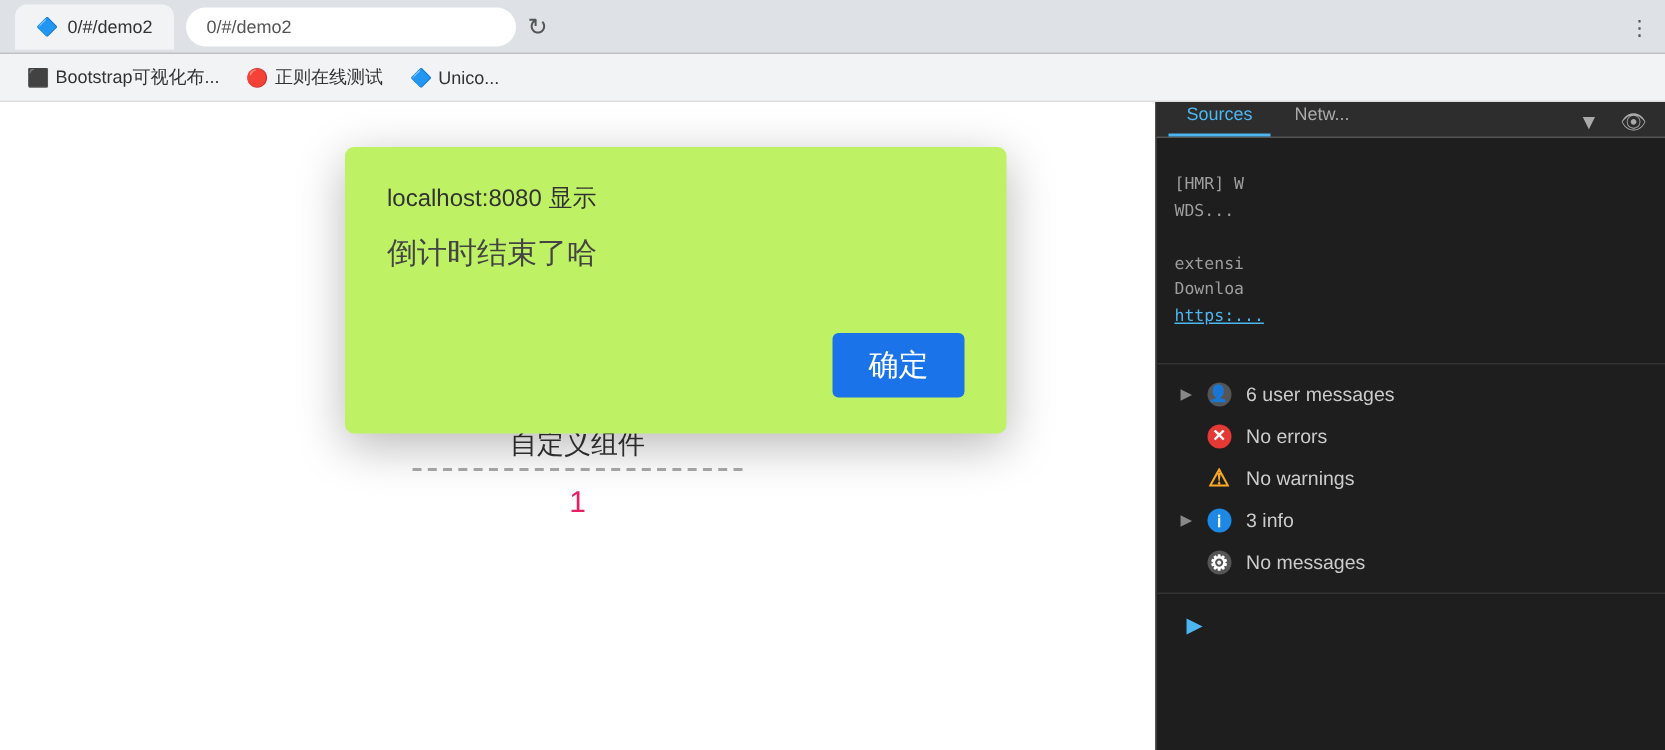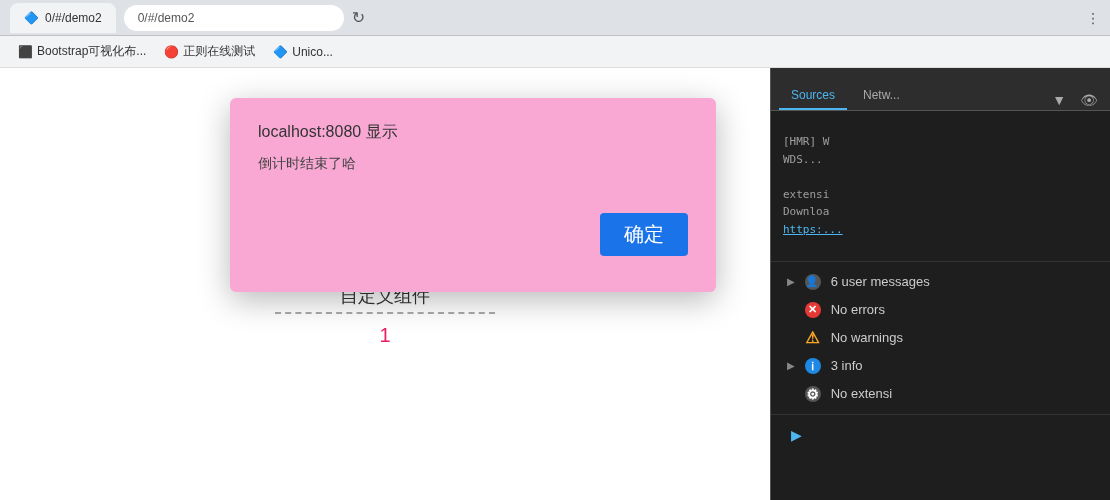--- a/index.html
+++ b/index.html
@@ -114,35 +114,35 @@
       top: 0;
       left: 0;
       right: 0;
       bottom: 0;
       z-index: 100;
     }
     .dialog-box {
       position: absolute;
       top: 30px;
       left: 230px;
-      width: 486px;
-      background: #f9a8d4;
+      width: 441px;
+      background: #bef264;
       border-radius: 6px;
       box-shadow: 0 8px 32px rgba(0,0,0,0.28);
-      padding: 24px 28px 36px 28px;
+      padding: 24px 28px 24px 28px;
       z-index: 200;
     }
     .dialog-title {
       font-size: 16px;
       color: #333;
       font-weight: 500;
       margin-bottom: 12px;
     }
     .dialog-message {
-      font-size: 14px;
+      font-size: 20px;
       color: #444;
       margin-bottom: 40px;
     }
     .dialog-footer {
       display: flex;
       justify-content: flex-end;
     }
     .dialog-btn {
       background: #1a73e8;
       color: #fff;
@@ -163,21 +163,21 @@
       border-left: 1px solid #555;
       color: #ccc;
       font-size: 12px;
     }
     .devtools-tabs {
       display: flex;
       background: #2d2d2d;
       border-bottom: 1px solid #555;
       padding: 0 8px;
       align-items: flex-end;
-      height: 43px;
+      height: 24px;
       gap: 4px;
       justify-content: center;
     }
     .devtools-tab {
       padding: 6px 12px;
       color: #aaa;
       font-size: 12px;
       cursor: pointer;
       border-bottom: 2px solid transparent;
     }
@@ -356,21 +356,21 @@
 
       <div class="filter-item">
         <span class="arrow">▶</span>
         <span class="filter-icon info">ℹ</span>
         <span class="filter-label">3 info</span>
       </div>
 
       <div class="filter-item">
         <span class="arrow" style="visibility:hidden;">▶</span>
         <span class="filter-icon verbose" style="font-size:14px;">⚙</span>
-        <span class="filter-label">No extensi</span>
+        <span class="filter-label">No messages</span>
       </div>
 
     </div>
 
     <div style="padding: 8px 12px; border-top: 1px solid #333; display:flex; justify-content:flex-start;">
       <span class="expand-arrow">▶</span>
     </div>
 
   </div>
 

